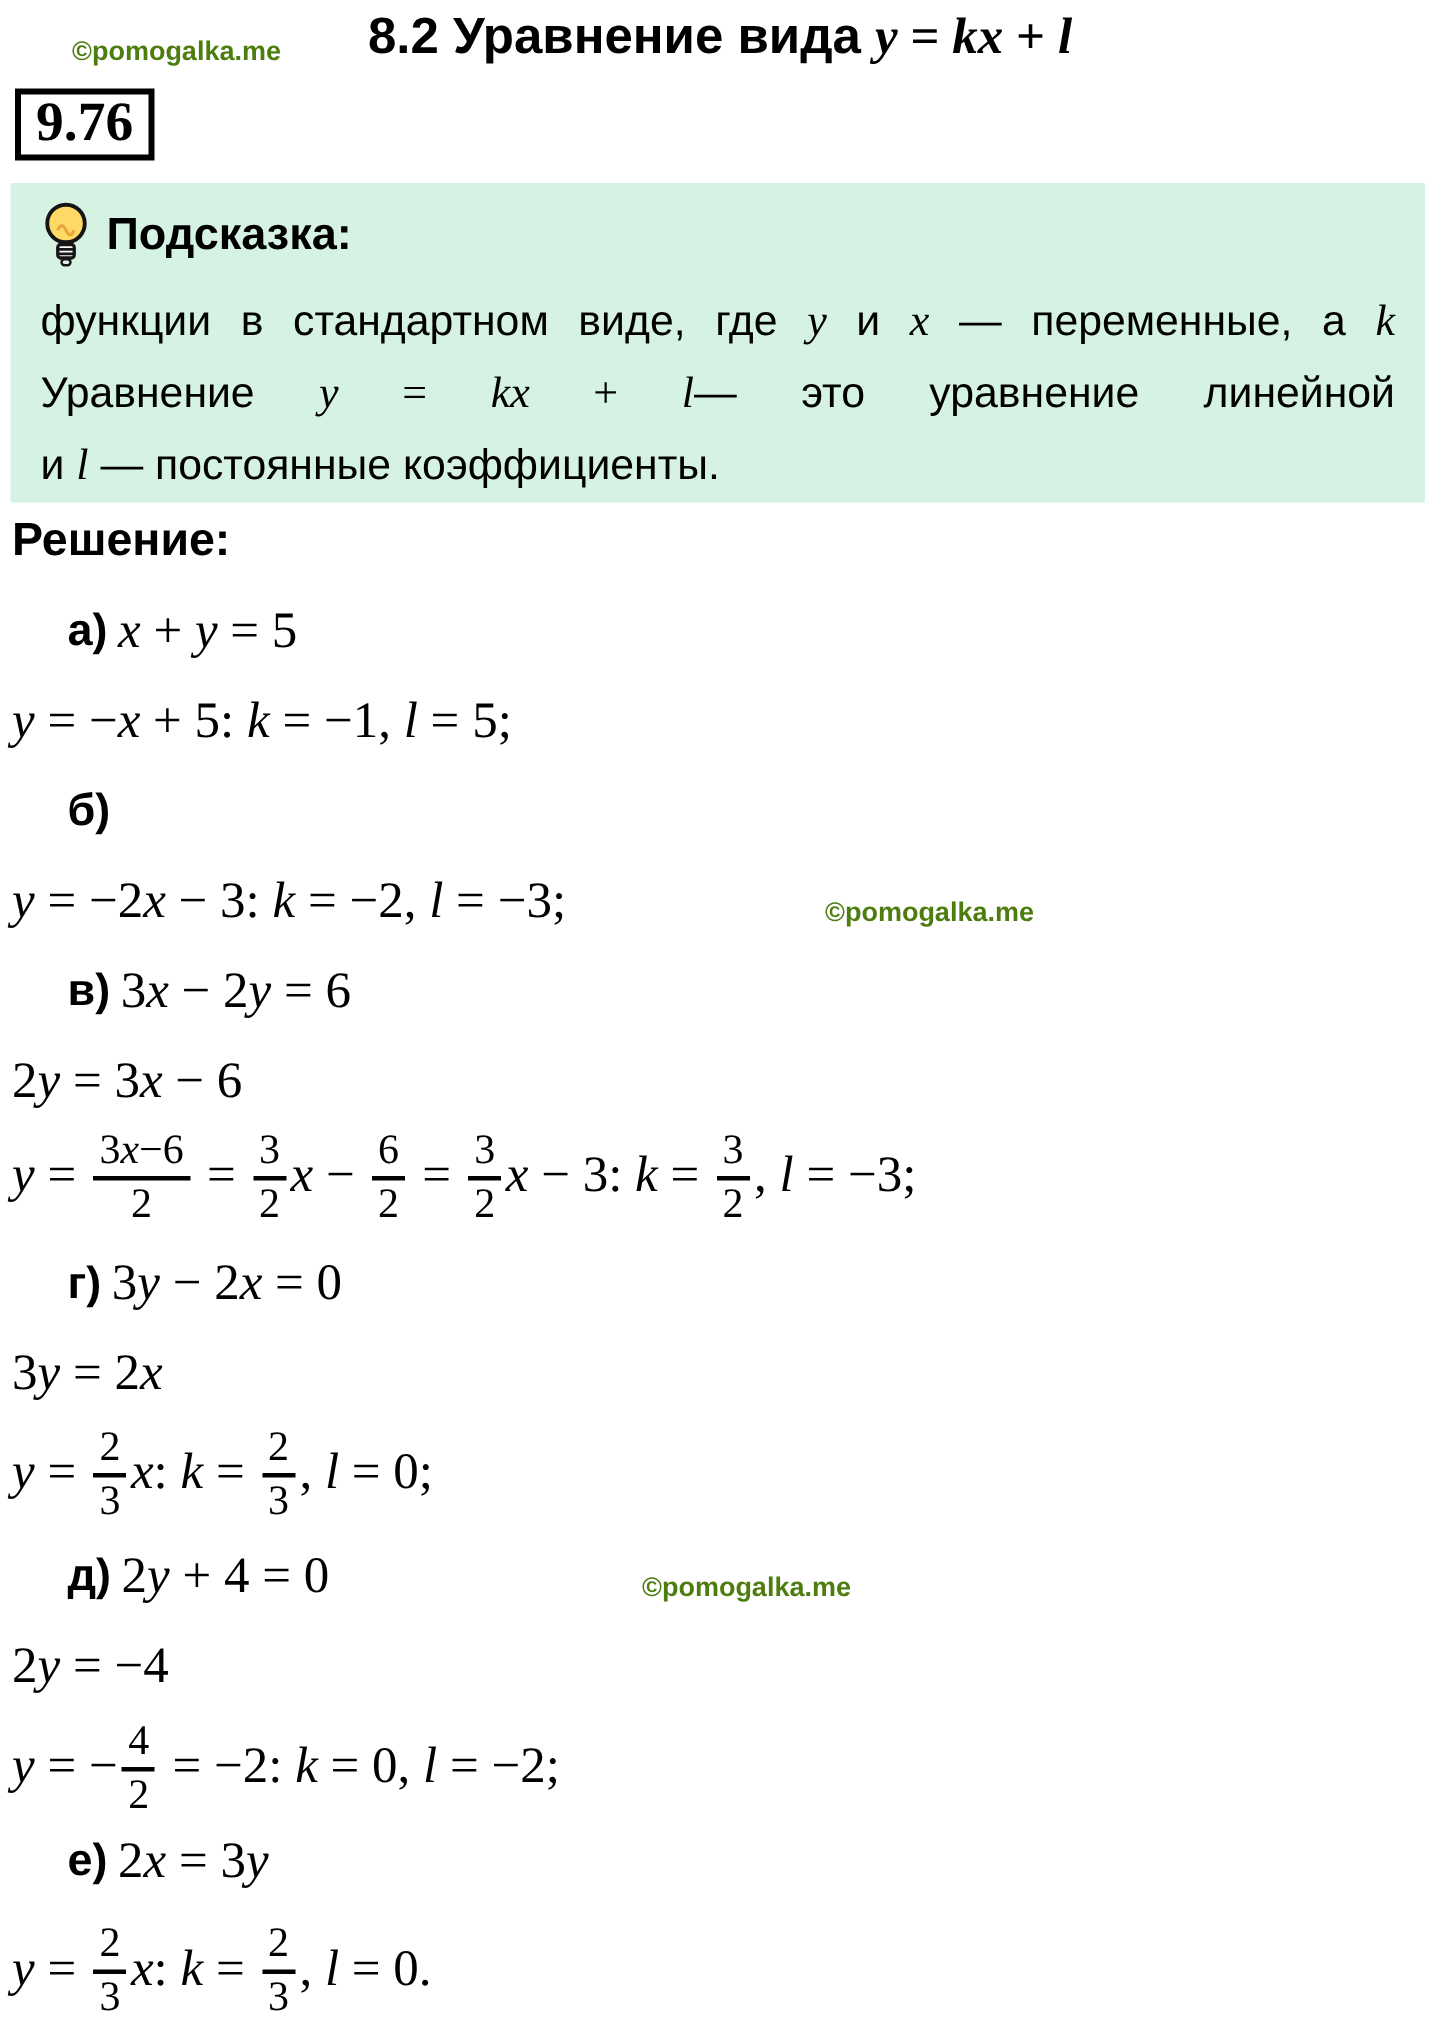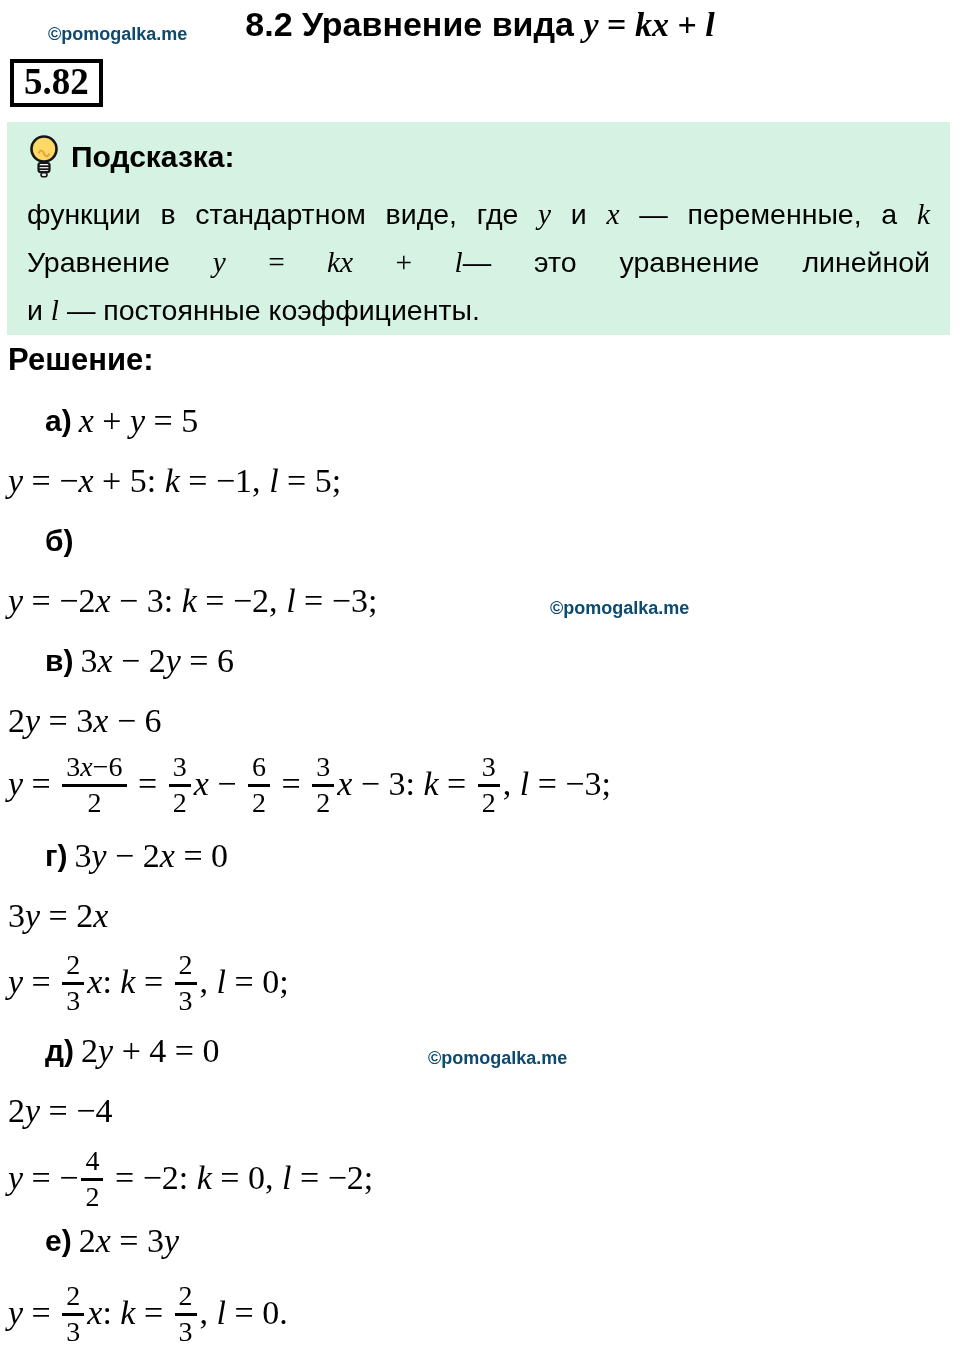--- a/index.html
+++ b/index.html
@@ -1,20 +1,20 @@
 <!DOCTYPE html>
 <html style="--hint-bg: #d5f2e3; --bulb: #ffd966; --filament: #e8a33d;"><head>
 <meta charset="utf-8">
 <style>
   html,body{margin:0;padding:0;background:#fff;}
   .page{position:relative;width:960px;height:1350px;background:#ffffff;overflow:hidden;
         font-family:"Liberation Sans",sans-serif;color:#000;}
 
   
-  .wm{position:absolute;font-weight:700;font-size:18px;color:#0c4a6e;white-space:nowrap;}
+  .wm{position:absolute;font-weight:700;font-size:18px;color:#4d7c0f;white-space:nowrap;}
   .wm1{left:48px;top:24px;}
   .wm2{left:550px;top:598px;}
   .wm3{left:428px;top:1048px;}
 
   
   .title{position:absolute;top:5px;left:0;width:100%;text-align:center;
          font-weight:700;font-size:34px;white-space:nowrap;}
   .title .tmath{font-family:"Liberation Serif",serif;font-weight:700;}
   .title .tmath i{font-style:italic;}
 
@@ -54,21 +54,21 @@
 </style>
 </head>
 <body>
 
 <div class="page">
 
   <span class="wm wm1">©pomogalka.me</span>
 
   <div class="title"><span>8.2 Уравнение вида </span><span class="tmath"><i>y</i> = <i>kx</i> + <i>l</i></span></div>
 
-  <div class="problem-box">5.82</div>
+  <div class="problem-box">9.76</div>
 
   <div class="hint">
     <div class="hint-head">
       <svg class="bulb" width="34" height="46" viewBox="0 0 34 46">
         <circle cx="17" cy="15" r="12.5" fill="var(--bulb,#ffd966)" stroke="#161616" stroke-width="2.6"></circle>
         <path d="M11.5 19.5 q2.7 -6 5.5 0 q2.7 6 5.5 0" fill="none" stroke="var(--filament,#e8a33d)" stroke-width="2"></path>
         <rect x="11.5" y="29" width="11" height="9" rx="2" fill="#fafafa" stroke="#161616" stroke-width="2.2"></rect>
         <line x1="11.5" y1="32.2" x2="22.5" y2="32.2" stroke="#161616" stroke-width="1.8"></line>
         <line x1="11.5" y1="35.2" x2="22.5" y2="35.2" stroke="#161616" stroke-width="1.8"></line>
         <rect x="14" y="38.8" width="6" height="4" rx="2" fill="#e8e8e8" stroke="#161616" stroke-width="1.6"></rect>

